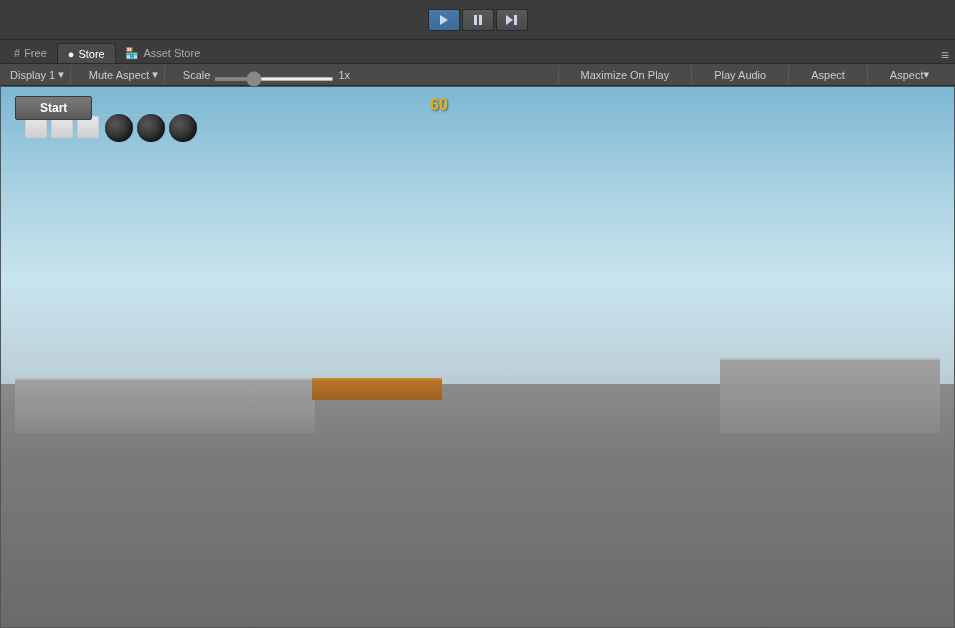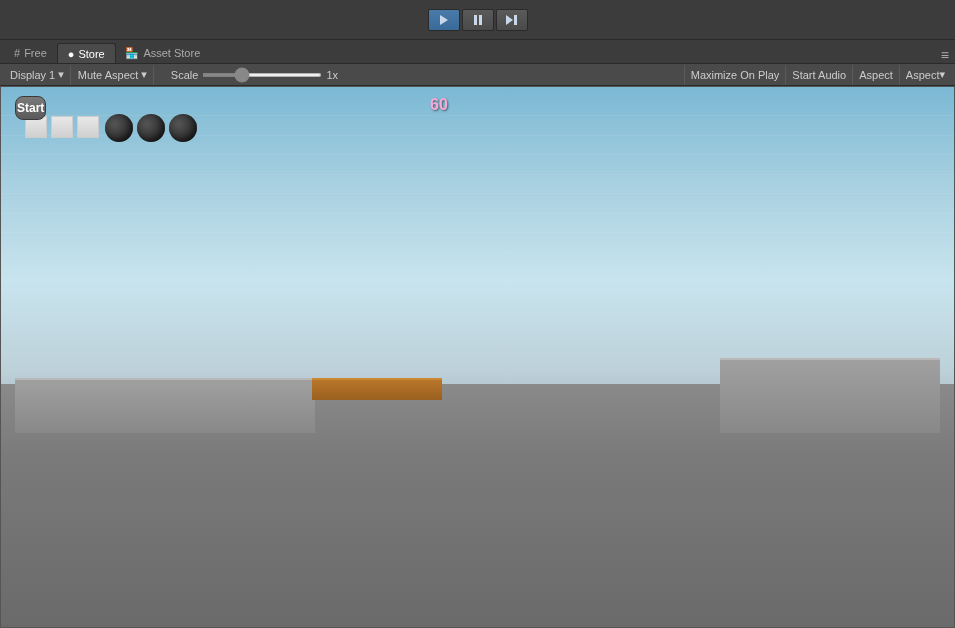--- a/index.html
+++ b/index.html
@@ -69,62 +69,61 @@
       border-bottom: none;
     }
 
     
     .toolbar {
       width: 100%;
       height: 22px;
       background: #4a4a4a;
       display: flex;
       align-items: center;
-      gap: 1px;
+      gap: 12px;
       border-bottom: 1px solid #2a2a2a;
       padding: 0 4px;
     }
 
     .toolbar-item {
       height: 20px;
       padding: 0 6px;
       display: flex;
       align-items: center;
       gap: 3px;
       color: #ccc;
       font-size: 11px;
       cursor: pointer;
       border-right: 1px solid #5a5a5a;
     }
 
     .scale-area {
       display: flex;
-      align-items: center;
+      align-items: flex-end;
       gap: 4px;
       color: #ccc;
       font-size: 11px;
       padding: 0 6px;
       flex: 1;
-      margin-left: 10px;
     }
     .scale-slider {
       width: 120px;
       height: 4px;
       accent-color: #888;
     }
 
     .toolbar-right {
       display: flex;
       align-items: center;
       margin-left: auto;
     }
 
     .toolbar-btn {
       height: 20px;
-      padding: 0 6px;
+      padding: 0 22px;
       display: flex;
       align-items: center;
       color: #ccc;
       font-size: 11px;
       cursor: pointer;
       border-left: 1px solid #5a5a5a;
     }
 
     
     .game-viewport {
@@ -230,35 +229,35 @@
       border-radius: 50%;
       background: radial-gradient(circle at 35% 35%, #555, #1a1a1a);
       box-shadow: inset -3px -3px 6px rgba(0,0,0,0.5);
     }
 
     
     .score {
       position: absolute;
       top: 10px;
       left: 430px;
-      color: #f9a8d4;
+      color: #eab308;
       font-size: 16px;
       font-weight: bold;
       text-shadow: 1px 1px 2px rgba(0,0,0,0.5);
     }
 
     
     .start-btn {
       position: absolute;
       top: 10px;
       left: 15px;
-      padding: 4px 1px;
+      padding: 4px 24px;
       background: linear-gradient(to bottom, #7a7a7a, #5a5a5a);
       border: 1px solid #3a3a3a;
-      border-radius: 8px;
+      border-radius: 2px;
       color: #fff;
       font-size: 12px;
       font-weight: bold;
       cursor: pointer;
     }
 
     
     .outer-border {
       position: absolute;
       top: 0; left: 0; right: 0; bottom: 0;
@@ -341,21 +340,21 @@
   <div class="scale-area">
     <span>Scale</span>
     <input type="range" class="scale-slider" min="0" max="100" value="30" style="">
     <span>1x</span>
   </div>
   <div class="toolbar-right">
     <div class="toolbar-btn">
       <span>Maximize On Play</span>
     </div>
     <div class="toolbar-btn">
-      <span>Start Audio</span>
+      <span>Play Audio</span>
     </div>
     <div class="toolbar-btn">
       <span>Aspect</span>
     </div>
     <div class="toolbar-btn">
       <span>Aspect</span>
       <span>▾</span>
     </div>
   </div>
 </div>

